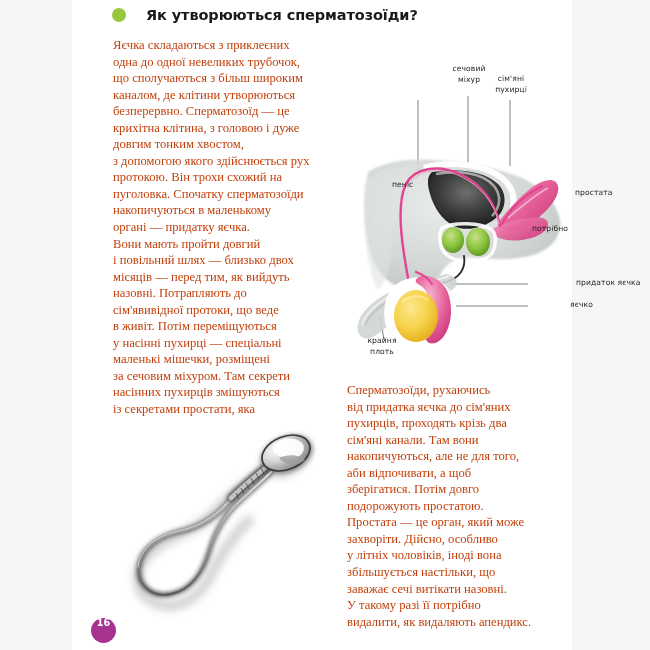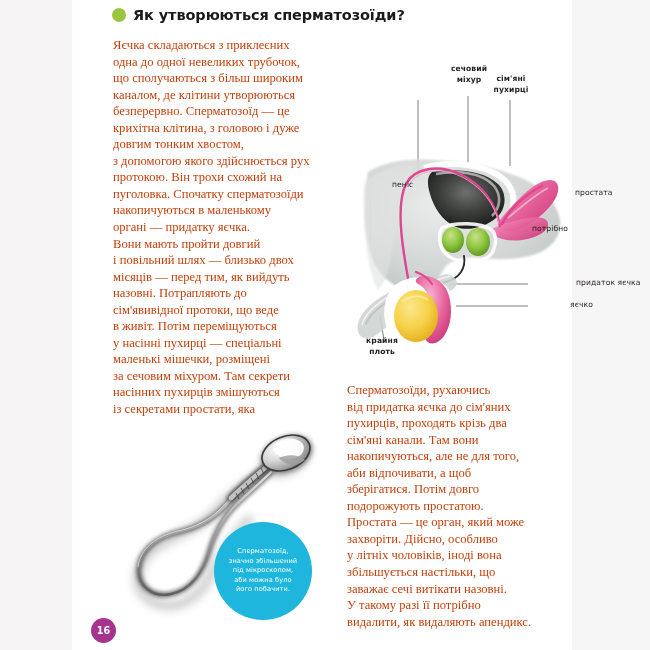--- a/index.html
+++ b/index.html
@@ -41,21 +41,21 @@
     width: 500px; height: 650px;
     background: #ffffff;
   }
 
   
   #heading {
     position: absolute;
     left: 112px; top: 7px;
     display: flex;
     align-items: center;
-    gap: 7px;
+    gap: 20px;
   }
   #heading .bullet {
     width: 14px; height: 14px;
     border-radius: 50%;
     background: #9ac53e;
     flex: 0 0 auto;
     display: block;
   }
   #heading .htext {
     font-family: "DejaVu Sans", sans-serif;
@@ -88,21 +88,21 @@
   #diagram svg { display: block; }
   .dlabel {
     position: absolute;
     font-family: "DejaVu Sans", sans-serif;
     font-size: 7.6px;
     color: #231f20;
     line-height: 10.5px;
     white-space: pre-line;
     letter-spacing: 0.1px;
   }
-  .dlabel.ctr { text-align: center; font-weight: bold; }
+  .dlabel.ctr { text-align: center; }
   .dlabel.lft { text-align: left; }
 
   
   #sperm-photo {
     position: absolute;
     left: 113px; top: 420px;
     width: 226px; height: 205px;
     background: #ffffff;
     overflow: hidden;
   }
@@ -132,21 +132,20 @@
   }
 
   
   #pagenum {
     position: absolute;
     left: 91px; top: 618px;
     width: 25px; height: 25px;
     border-radius: 50%;
     background: #a6348f;
     display: flex;
-    align-items: center;
     justify-content: center;
   }
   #pagenum .pn {
     font-family: "DejaVu Sans", sans-serif;
     font-size: 9.6px;
     font-weight: 700;
     color: #ffffff;
     line-height: 1;
   }
 </style>
@@ -447,25 +446,18 @@
         <ellipse cx="174" cy="34" rx="27" ry="18" transform="rotate(-22 174 34)" fill="#4a4a4a" opacity="0.55" filter="url(#shBlur2)"></ellipse>
         <ellipse cx="173" cy="33" rx="25" ry="16.5" transform="rotate(-22 173 33)" fill="url(#gHead)" stroke="#3b3b3b" stroke-width="1.7"></ellipse>
         <path d="M 160 26 C 166 18, 180 16, 188 22 C 194 27, 190 36, 182 38
                  C 172 41, 158 34, 160 26 Z" fill="#ffffff" opacity="0.92"></path>
         <path d="M 166 38 C 174 34, 186 34, 192 40 C 186 46, 172 46, 166 38 Z" fill="#9e9e9e" opacity="0.8"></path>
         <ellipse cx="170" cy="25" rx="6" ry="4" transform="rotate(-22 170 25)" fill="#ffffff" opacity="0.95"></ellipse>
       </g>
     </svg>
   </div>
 
-  <div id="bubble">
-    <span class="btext">Сперматозоїд,
-значно збільшений
-під мікроскопом,
-аби можна було
-його побачити.</span>
-  </div>
 
   <div id="pagenum">
     <span class="pn">16</span>
   </div>
 
 </div>
 
 </body></html>

